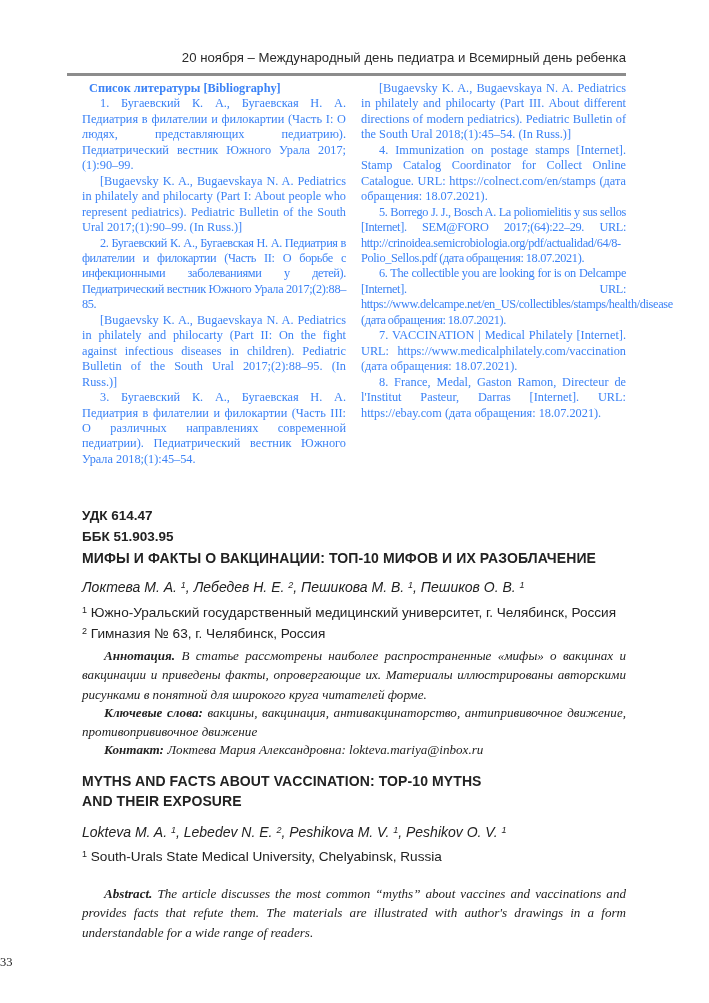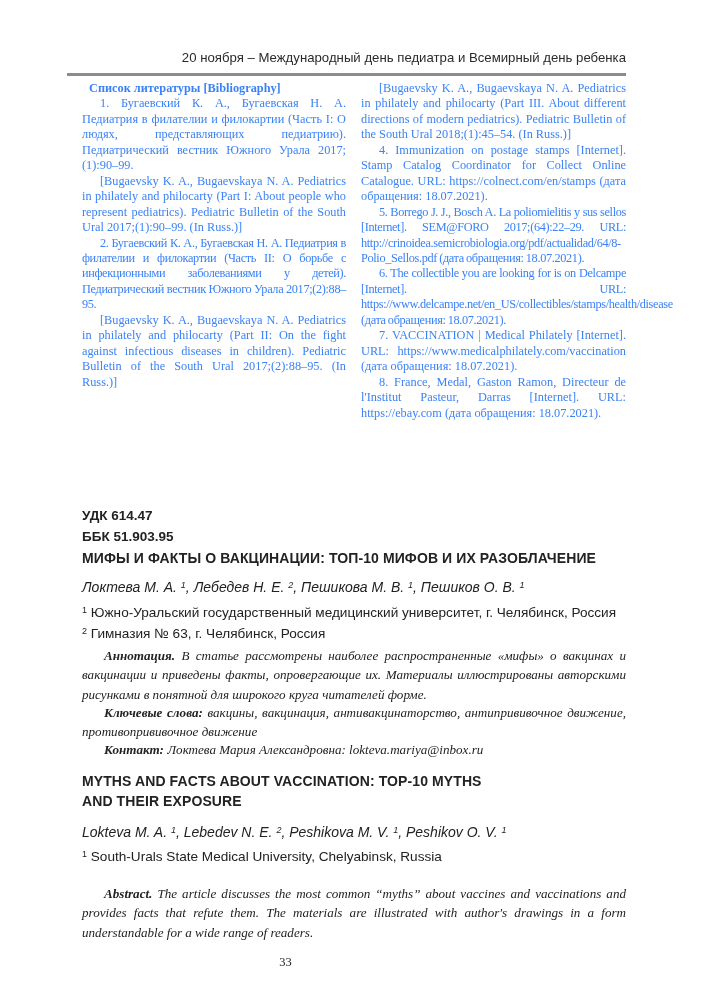--- a/index.html
+++ b/index.html
@@ -27,35 +27,36 @@
   .abs-block { position: absolute; left: 82px; width: 544px; font-family: "Liberation Serif", serif; font-style: italic; font-size: 13.1px; line-height: 19.3px; color: #222; text-align: justify; }
   .abs-block p { margin: 0; text-indent: 22px; }
   .abs-block b { font-weight: bold; margin-top: 16px; }
   .annot { top: 646px; }
   .keywords { top: 703px; }
   .contact { top: 740px; }
   .title-en { position: absolute; left: 82px; top: 771px; font-size: 14px; font-weight: bold; line-height: 20px; color: #222; letter-spacing: 0.1px; }
   .authors-en { position: absolute; left: 82px; top: 824px; font-size: 14px; font-style: italic; color: #222; }
   .aff-en { top: 845px; }
   .abstract-en { top: 884px; }
-  .page-number { position: absolute; left: 0; width: 571px; top: 955px; text-align: center; font-family: "Liberation Serif", serif; font-size: 12.5px; color: #222; }
+  .page-number { position: absolute; left: 0; width: 571px; top: 955px; font-family: "Liberation Serif", serif; font-size: 12.5px; color: #222; }
   sup { font-size: 9px; vertical-align: 4px; }
 </style>
 </head>
 <body>
 
 <div class="running-header">20 ноября – Международный день педиатра и Всемирный день ребенка</div>
 <div class="header-rule"></div>
 
 <div class="col col-left">
   <p class="bib-title">Список литературы [Bibliography]</p>
   <p>1. Бугаевский К. А., Бугаевская Н. А. Педиатрия в филателии и филокартии (Часть I: О людях, представляющих педиатрию). Педиатрический вестник Южного Урала 2017;(1):90–99.</p>
   <p>[Bugaevsky K. A., Bugaevskaya N. A. Pediatrics in philately and philocarty (Part I: About people who represent pediatrics). Pediatric Bulletin of the South Ural 2017;(1):90–99. (In Russ.)]</p>
-  <p class="tight">2. Бугаевский К. А., Бугаевская Н. А. Педиатрия в филателии и филокартии (Часть II: О борьбе с инфекционными заболеваниями у детей). Педиатрический вестник Южного Урала 2017;(2):88–95.</p>
+  <p class="tight">2. Бугаевский К. А., Бугаевская Н. А. Педиатрия в филателии и филокартии (Часть II: О борьбе с инфекционными заболеваниями у детей). Педиатрический вестник Южного Урала 2017;(2):88–85.</p>
   <p>[Bugaevsky K. A., Bugaevskaya N. A. Pediatrics in philately and philocarty (Part II: On the fight against infectious diseases in children). Pediatric Bulletin of the South Ural 2017;(2):88–95. (In Russ.)]</p>
+  <p>3. Бугаевский К. А., Бугаевская Н. А. Педиатрия в филателии и филокартии (Часть III: О различных направлениях современной педиатрии). Педиатрический вестник Южного Урала 2018;(1):45–54.</p>
 </div>
 
 <div class="col col-right">
   <p>[Bugaevsky K. A., Bugaevskaya N. A. Pediatrics in philately and philocarty (Part III. About different directions of modern pediatrics). Pediatric Bulletin of the South Ural 2018;(1):45–54. (In Russ.)]</p>
   <p>4. Immunization on postage stamps [Internet]. Stamp Catalog Coordinator for Collect Online Catalogue. URL: https://colnect.com/en/stamps (дата обращения: 18.07.2021).</p>
   <p class="tight">5. Borrego J. J., Bosch A. La poliomielitis y sus sellos [Internet]. SEM@FORO 2017;(64):22–29. URL: http://crinoidea.semicrobiologia.org/pdf/actualidad/64/8-Polio_Sellos.pdf (дата обращения: 18.07.2021).</p>
   <p class="tight">6. The collectible you are looking for is on Delcampe [Internet]. URL: https://www.delcampe.net/en_US/collectibles/stamps/health/disease (дата обращения: 18.07.2021).</p>
   <p>7. VACCINATION | Medical Philately [Internet]. URL: https://www.medicalphilately.com/vaccination (дата обращения: 18.07.2021).</p>
   <p>8. France, Medal, Gaston Ramon, Directeur de l'Institut Pasteur, Darras [Internet]. URL: https://ebay.com (дата обращения: 18.07.2021).</p>
 </div>

